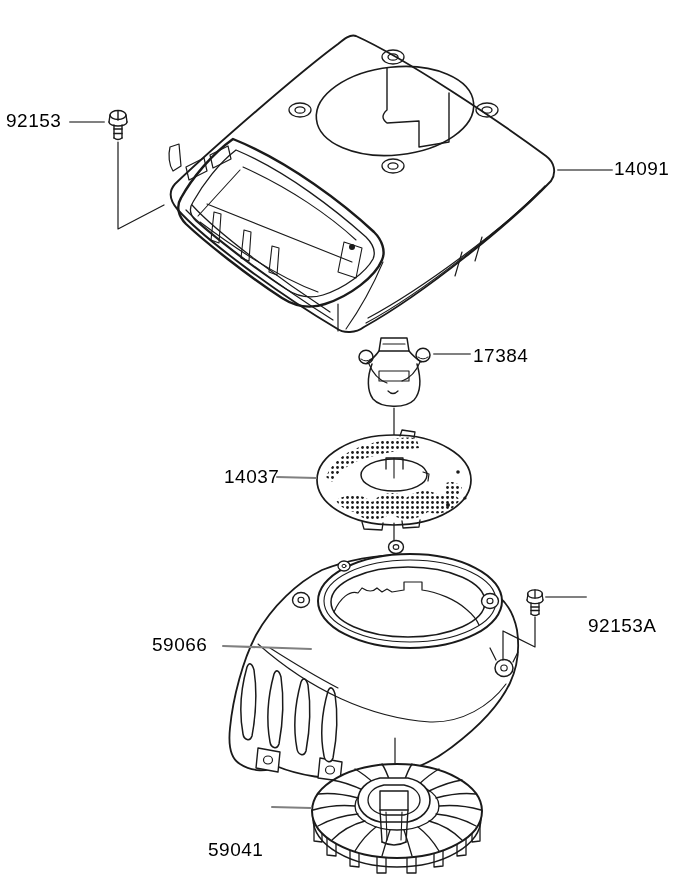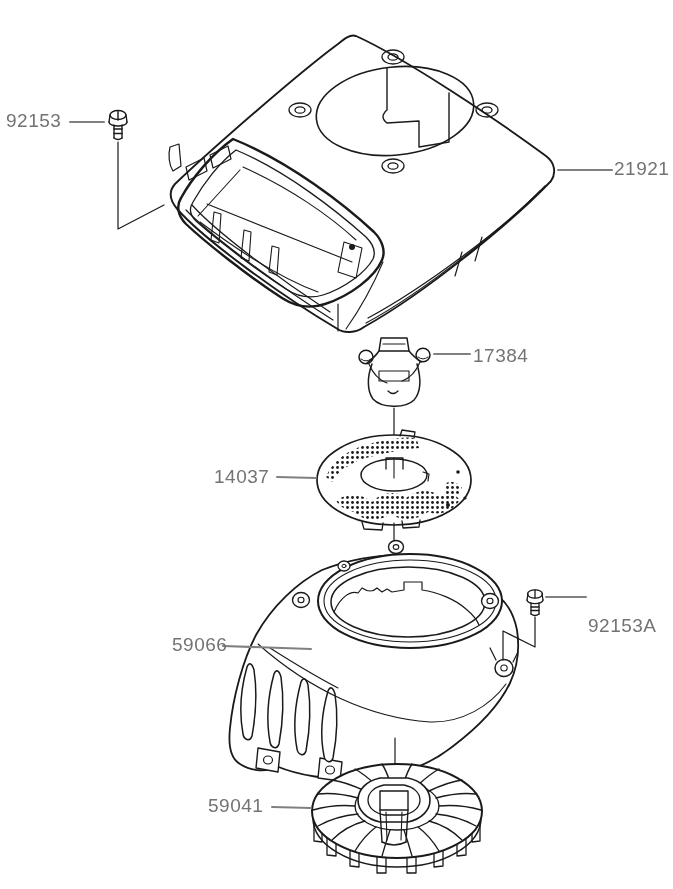--- a/index.html
+++ b/index.html
@@ -2,21 +2,21 @@
 <html><head>
 <meta charset="utf-8">
 <style>
   html,body{margin:0;padding:0;background:#fff;}
   .canvas{
     position:relative;width:673px;height:889px;background:#ffffff;
     font-family:"Liberation Sans", sans-serif;overflow:hidden;
   }
   .canvas svg{position:absolute;left:0;top:0;}
   .part-label{
-    position:absolute;font-size:19px;line-height:20px;color:#737373;
+    position:absolute;font-size:19px;line-height:20px;color:#000000;
     letter-spacing:0.5px;white-space:nowrap;
   }
 </style>
 </head>
 <body>
 
 <div class="canvas">
 
 <svg width="673" height="889" viewBox="0 0 673 889" fill="none" stroke="#1a1a1a" stroke-width="1.6" stroke-linecap="round" stroke-linejoin="round">
   <defs>
@@ -236,20 +236,20 @@
     <path d="M 558 170 L 612 170"></path>
     <path d="M 434 354 L 470 354"></path>
     <path d="M 277 477 L 316 478"></path>
     <path d="M 223 646 L 311 649"></path>
     <path d="M 546 597 L 586 597"></path>
     <path d="M 272 807 L 311 808"></path>
   </g>
 </svg>
 
 <div class="part-label" style="left:6px;top:111px">92153</div>
-<div class="part-label" style="left:614px;top:159px">21921</div>
+<div class="part-label" style="left:614px;top:159px">14091</div>
 <div class="part-label" style="left:473px;top:346px">17384</div>
-<div class="part-label" style="left:214px;top:467px">14037</div>
-<div class="part-label" style="left:172px;top:635px">59066</div>
+<div class="part-label" style="left:224px;top:467px">14037</div>
+<div class="part-label" style="left:152px;top:635px">59066</div>
 <div class="part-label" style="left:588px;top:616px">92153A</div>
-<div class="part-label" style="left:208px;top:796px">59041</div>
+<div class="part-label" style="left:208px;top:840px">59041</div>
 
 </div>
 
 </body></html>

